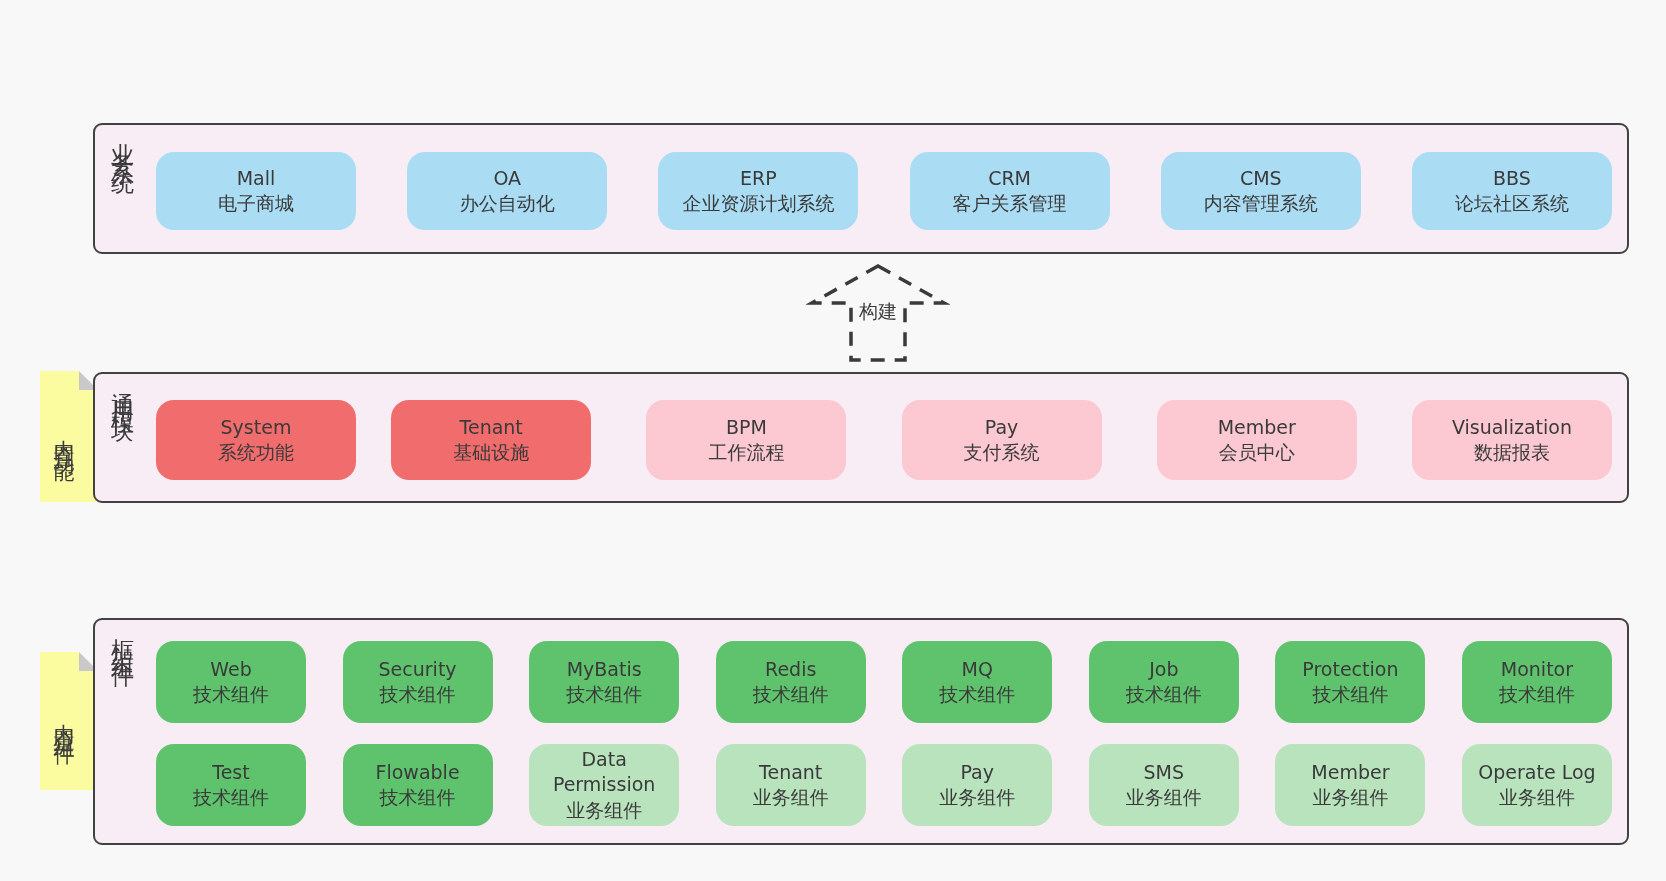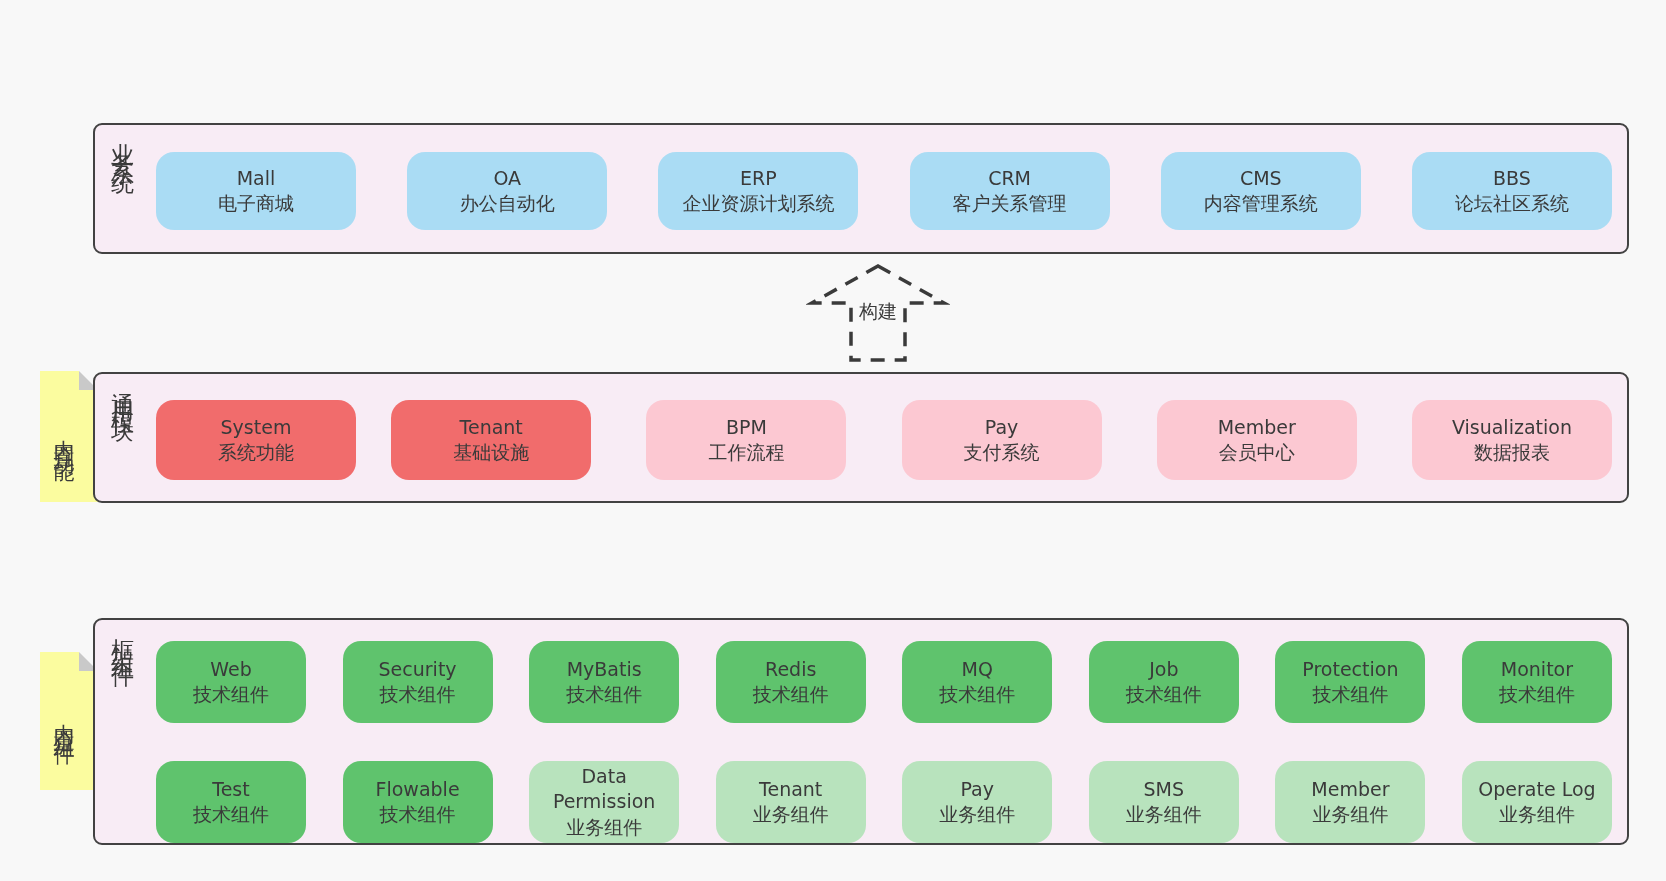--- a/index.html
+++ b/index.html
@@ -179,21 +179,21 @@
         </div>
         <div class="box green">
           <div>Protection</div>
           <div>技术组件</div>
         </div>
         <div class="box green">
           <div>Monitor</div>
           <div>技术组件</div>
         </div>
       </div>
-    <div class="row row-8" id="comp-row2" style="top:141px; height:82px;">
+    <div class="row row-8" id="comp-row2" style="top:124px; height:82px;">
         <div class="box green">
           <div>Test</div>
           <div>技术组件</div>
         </div>
         <div class="box green">
           <div>Flowable</div>
           <div>技术组件</div>
         </div>
         <div class="box green-light">
           <div>Data Permission</div>

